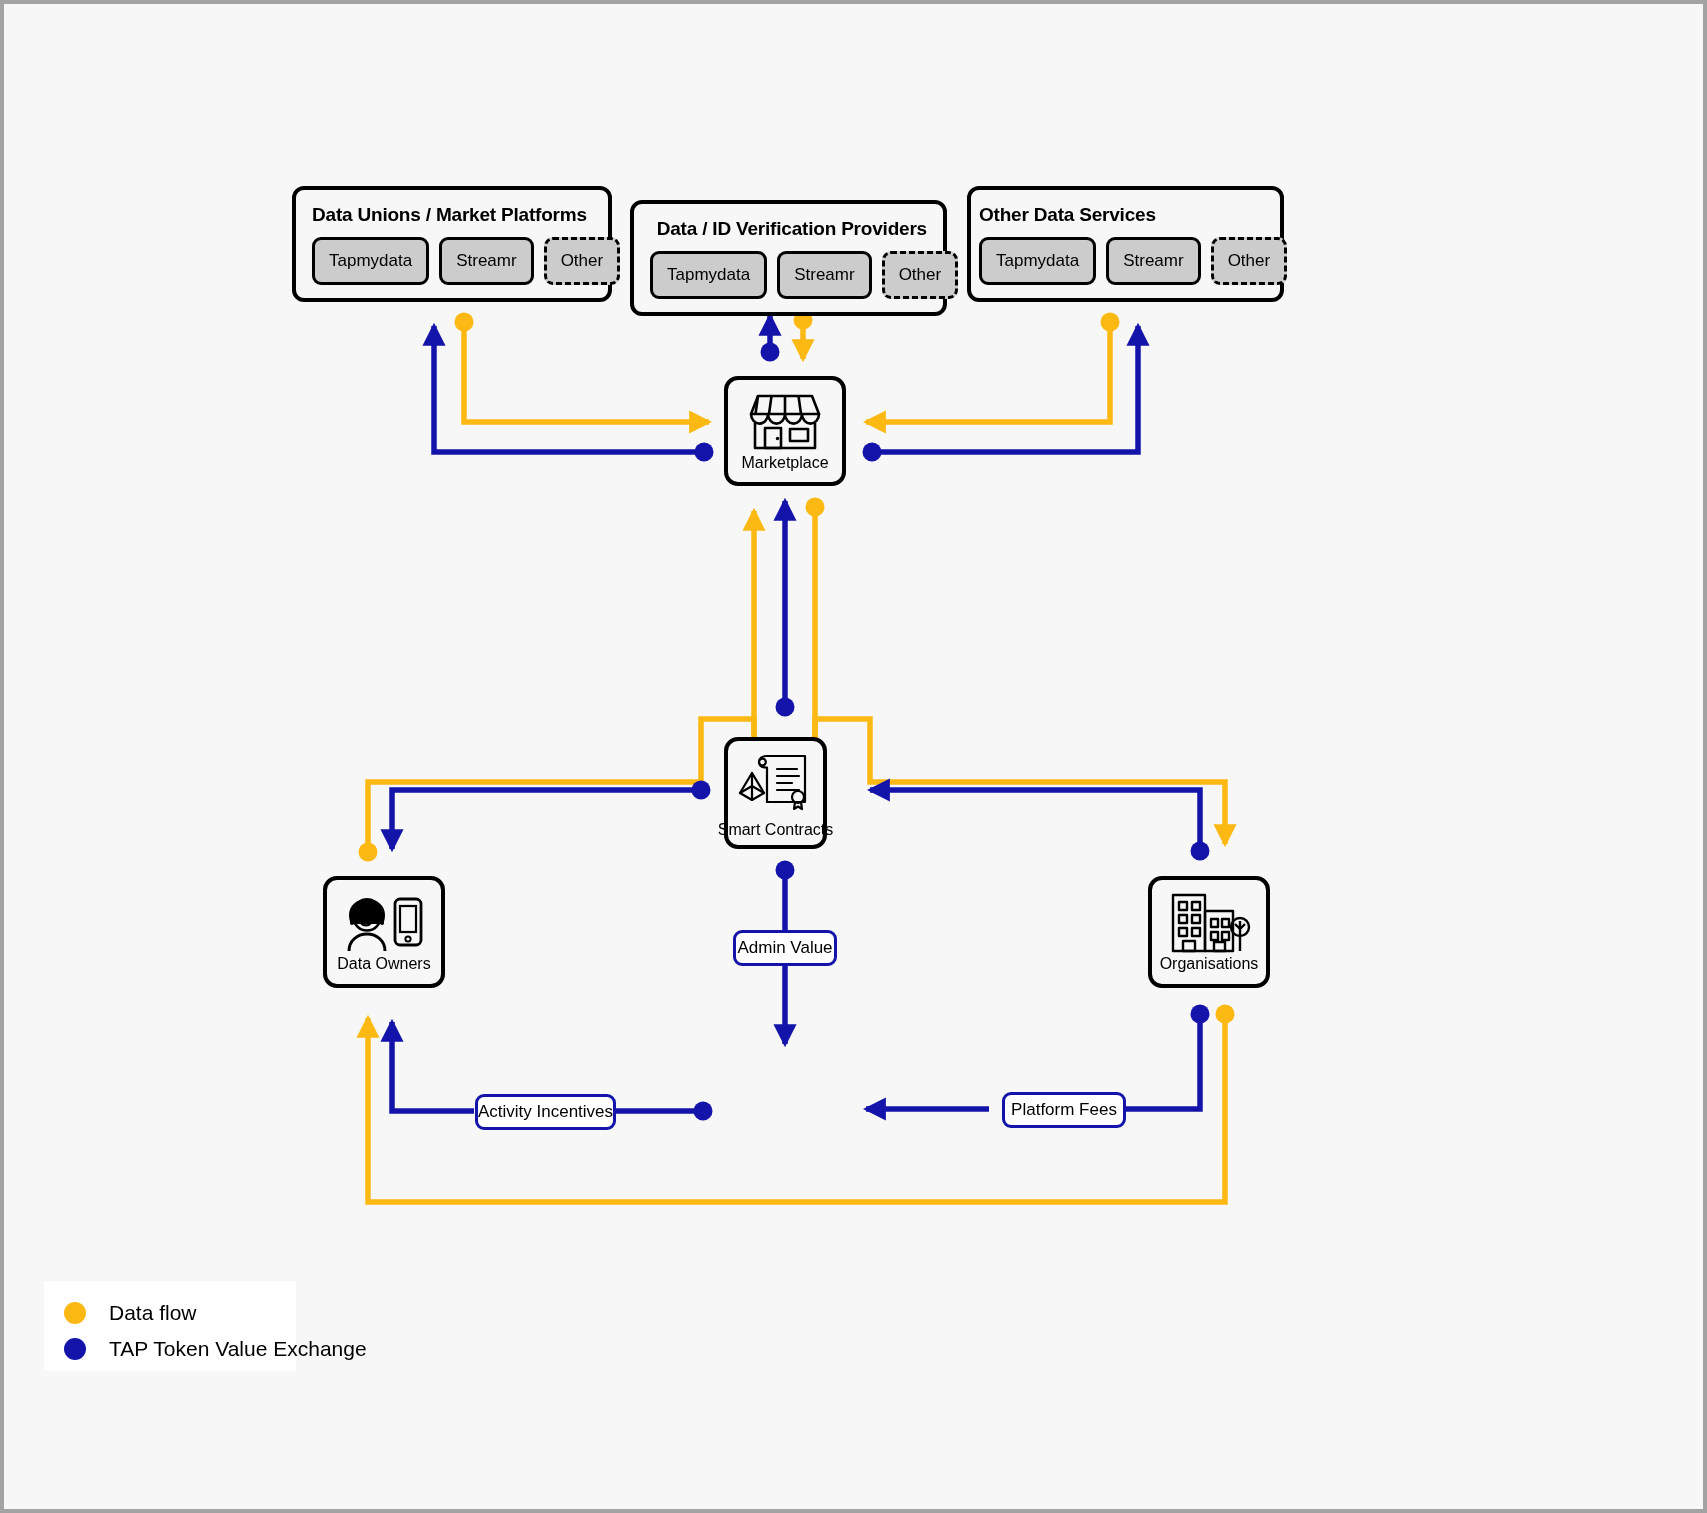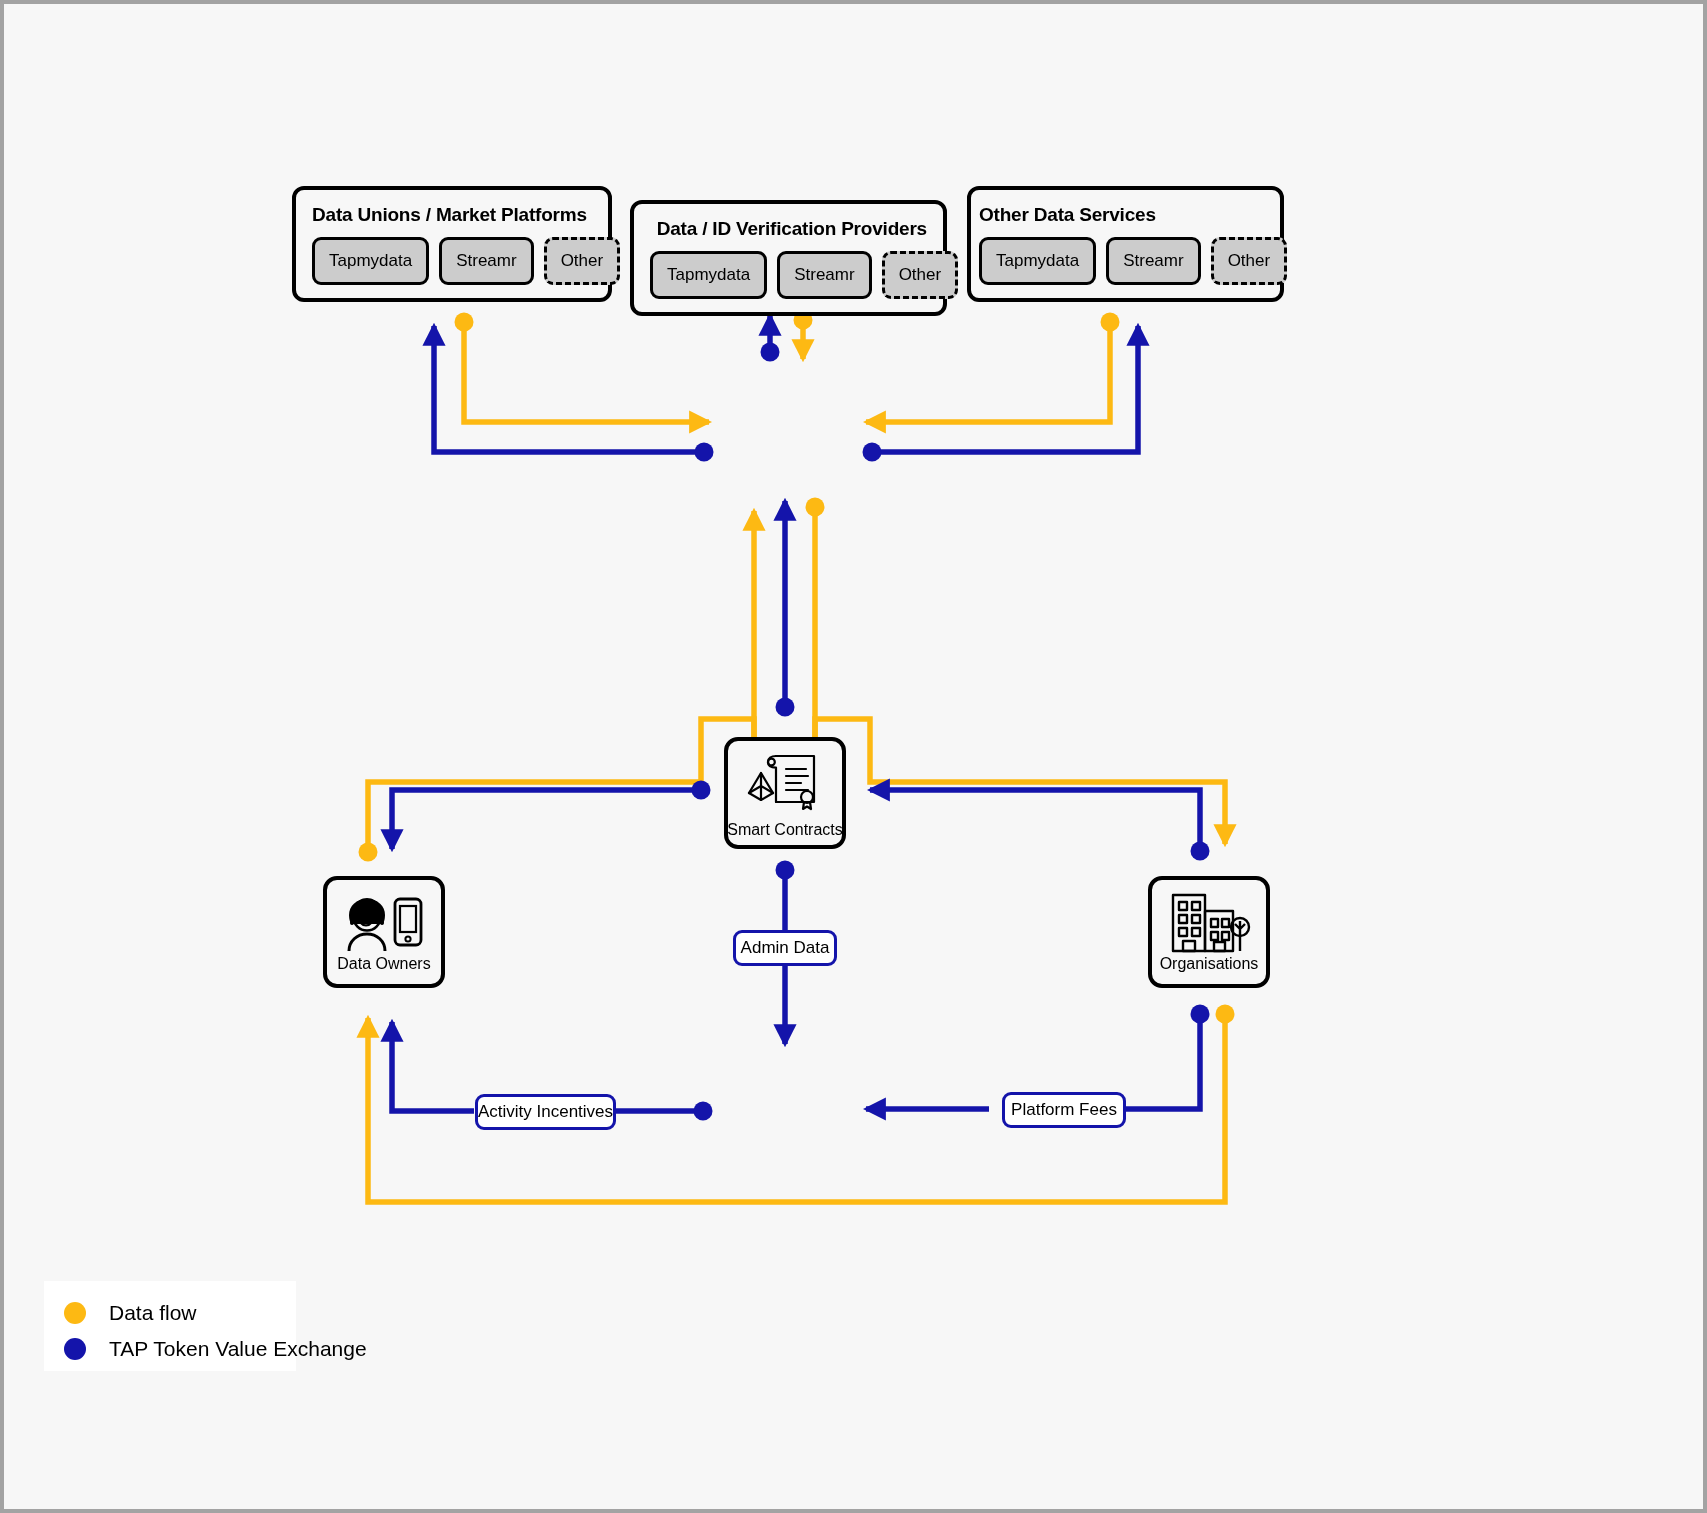--- a/index.html
+++ b/index.html
@@ -227,22 +227,41 @@
 
   <div class="group-box" style="left:963px; top:182px; width:317px; height:116px;padding-left:8px;">
     <div class="group-title">Other Data Services</div>
     <div class="chip-row">
       <div class="chip">Tapmydata</div>
       <div class="chip">Streamr</div>
       <div class="chip dashed">Other</div>
     </div>
   </div>
 
-
-  <div class="node" style="left:720px; top:733px; width:122px; height:112px;gap:8px;">
+  <div class="node" style="left:720px; top:372px; width:122px; height:110px;">
+    <div class="node-icon">
+      <svg width="74" height="62" viewBox="0 0 74 62" xmlns="http://www.w3.org/2000/svg">
+        <g fill="none" stroke="#000" stroke-width="2.6" stroke-linejoin="round">
+          <path d="M10 6 L64 6 L71 24 L3 24 Z"></path>
+          <path d="M10 6 L7.5 24 M23.5 6 L21 24 M37 6 L37 24 M50.5 6 L53 24"></path>
+          <path d="M3 24 c0 5.5 4 9.6 8.5 9.6 c4.5 0 8.5-4.1 8.5-9.6"></path>
+          <path d="M20 24 c0 5.5 4 9.6 8.5 9.6 c4.5 0 8.5-4.1 8.5-9.6"></path>
+          <path d="M37 24 c0 5.5 4 9.6 8.5 9.6 c4.5 0 8.5-4.1 8.5-9.6"></path>
+          <path d="M54 24 c0 5.5 4 9.6 8.5 9.6 c4.5 0 8.5-4.1 8.5-9.6"></path>
+          <path d="M7 33 L7 58 L67 58 L67 33"></path>
+          <rect x="17" y="38" width="16" height="20"></rect>
+          <rect x="42" y="39" width="18" height="12"></rect>
+        </g>
+        <circle cx="29.5" cy="48.5" r="1.7" fill="#000"></circle>
+      </svg>
+    </div>
+    <div class="node-label">Marketplace</div>
+  </div>
+
+  <div class="node" style="left:720px; top:733px; width:103px; height:112px;gap:8px;">
     <div class="node-icon">
       <svg width="78" height="64" viewBox="0 0 78 64" xmlns="http://www.w3.org/2000/svg">
         <g fill="none" stroke="#000" stroke-width="2.2" stroke-linejoin="round" stroke-linecap="round">
 
           <path d="M30 9 L68 9 L68 55 L30 55"></path>
           <path d="M30 9 c-5 0 -8 2.6 -8 6 c0 3.4 3 5.6 8 5.6 L30 55"></path>
           <path d="M22 15 a3.4 3.4 0 1 0 6.8 0 a3.4 3.4 0 1 0 -6.8 0"></path>
           <path d="M40 22 L60 22 M40 29 L62 29 M40 36 L55 36 M40 43 L62 43"></path>
 
           <path d="M15 26 L27 46 L15 53 L3 46 Z"></path>
@@ -299,21 +318,21 @@
 
           <circle cx="73" cy="36" r="9"></circle>
           <path d="M73 30 L73 60 M73 38 L68 33 M73 38 L78 33"></path>
         </g>
       </svg>
     </div>
     <div class="node-label">Organisations</div>
   </div>
 
 
-  <div class="pill" style="left:729px; top:926px; width:104px;">Admin Data</div>
+  <div class="pill" style="left:729px; top:926px; width:104px;">Admin Value</div>
 
   <div class="pill" style="left:471px; top:1090px; width:141px;">Activity Incentives</div>
 
   <div class="pill" style="left:998px; top:1088px; width:124px;">Platform Fees</div>
 
   <div class="legend">
     <div class="legend-row">
       <span class="legend-dot" style="background:#FDB913;"></span>
       <span class="legend-text">Data flow</span>
     </div>

